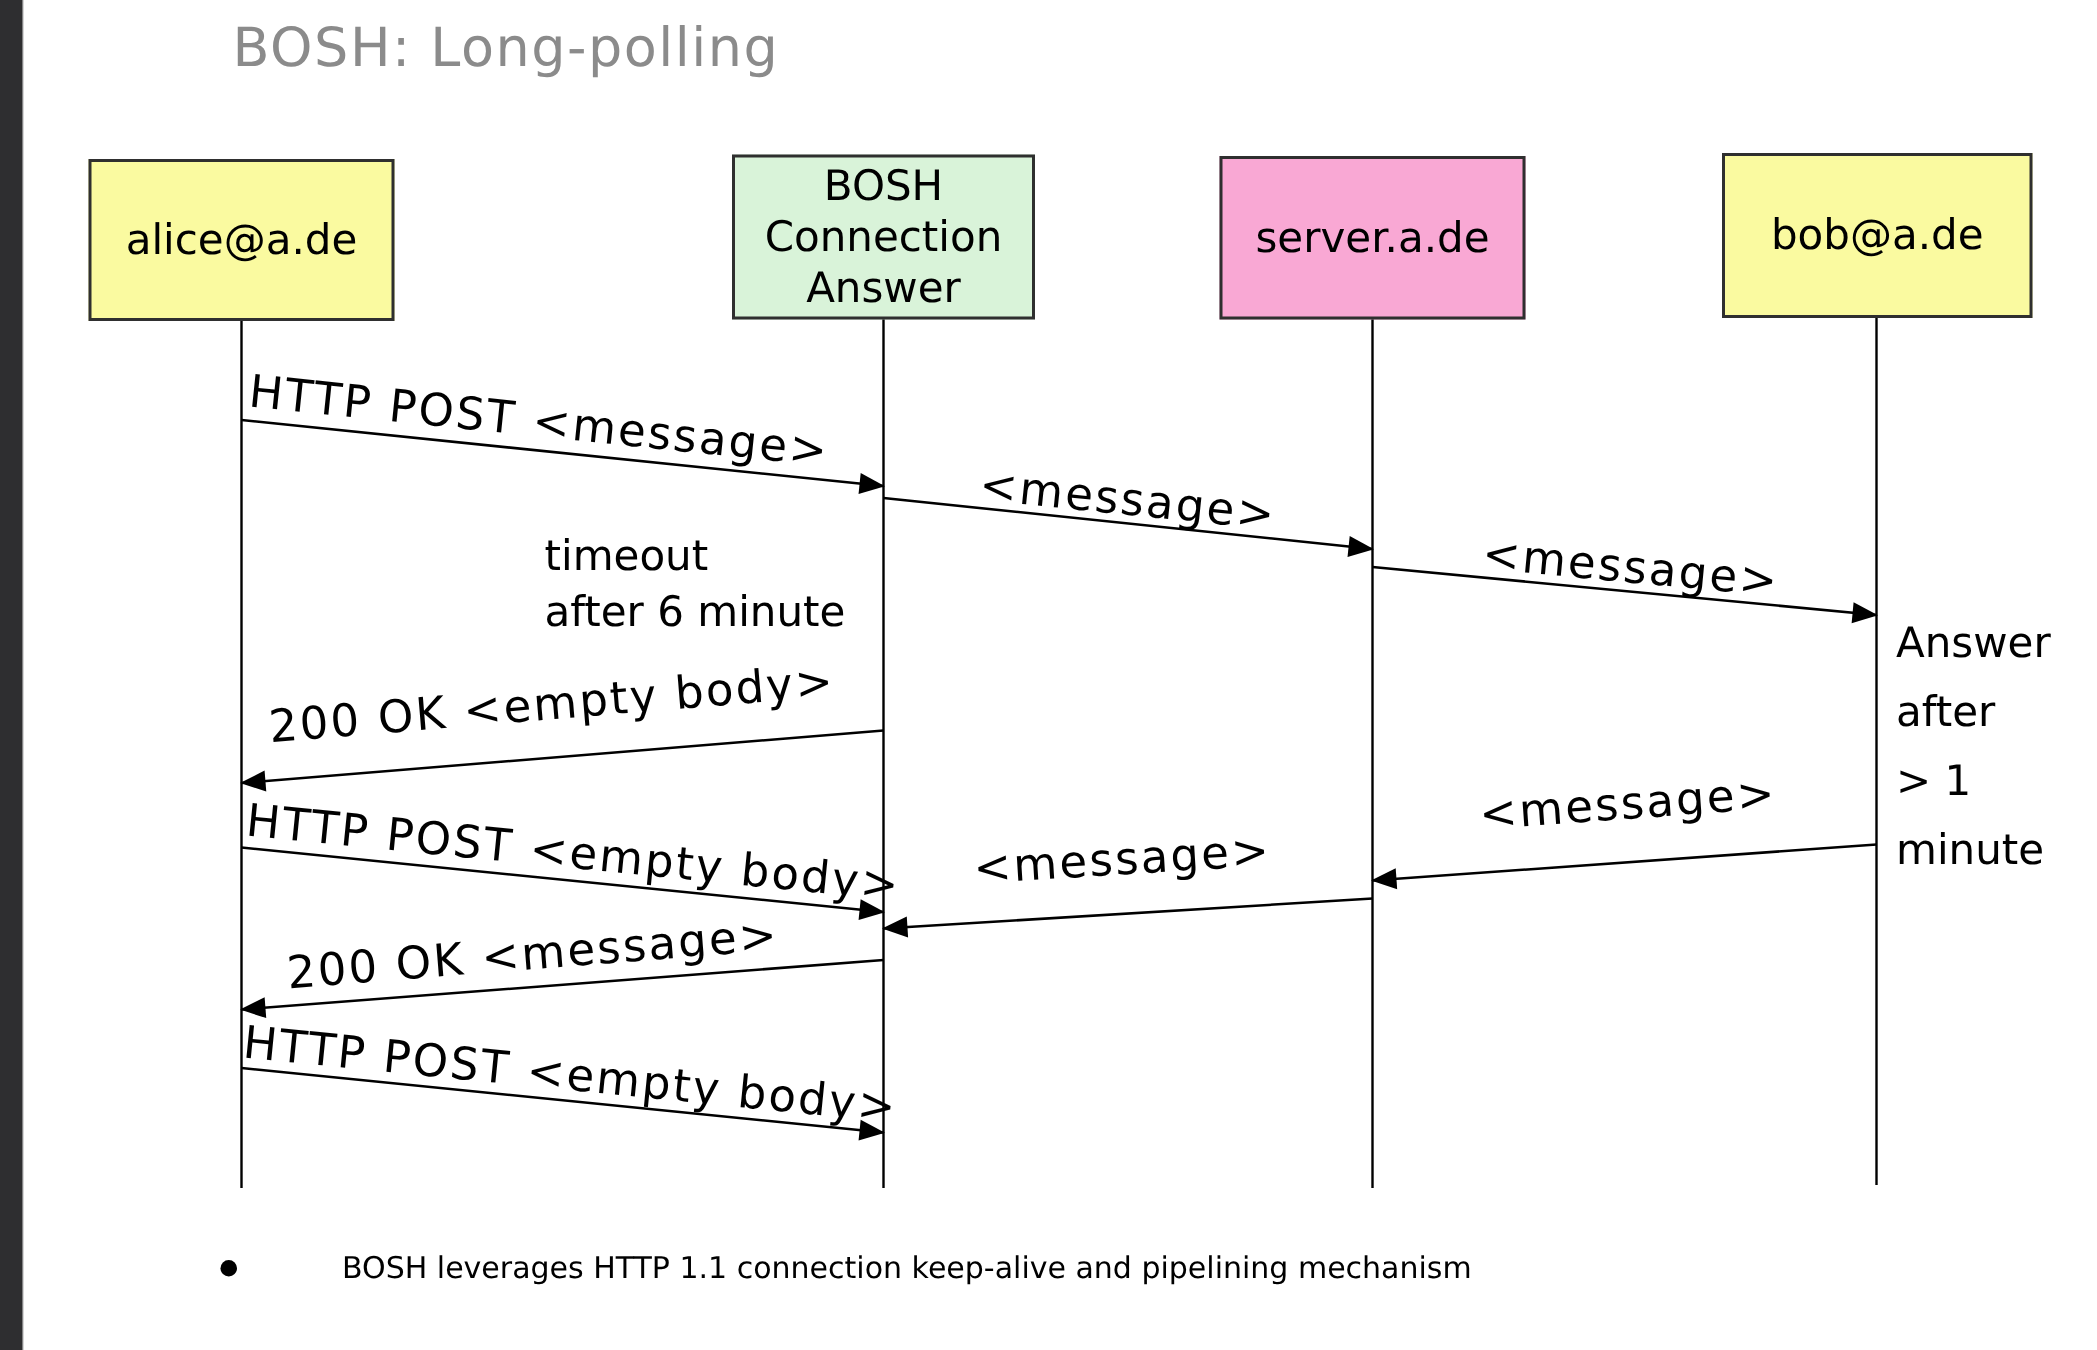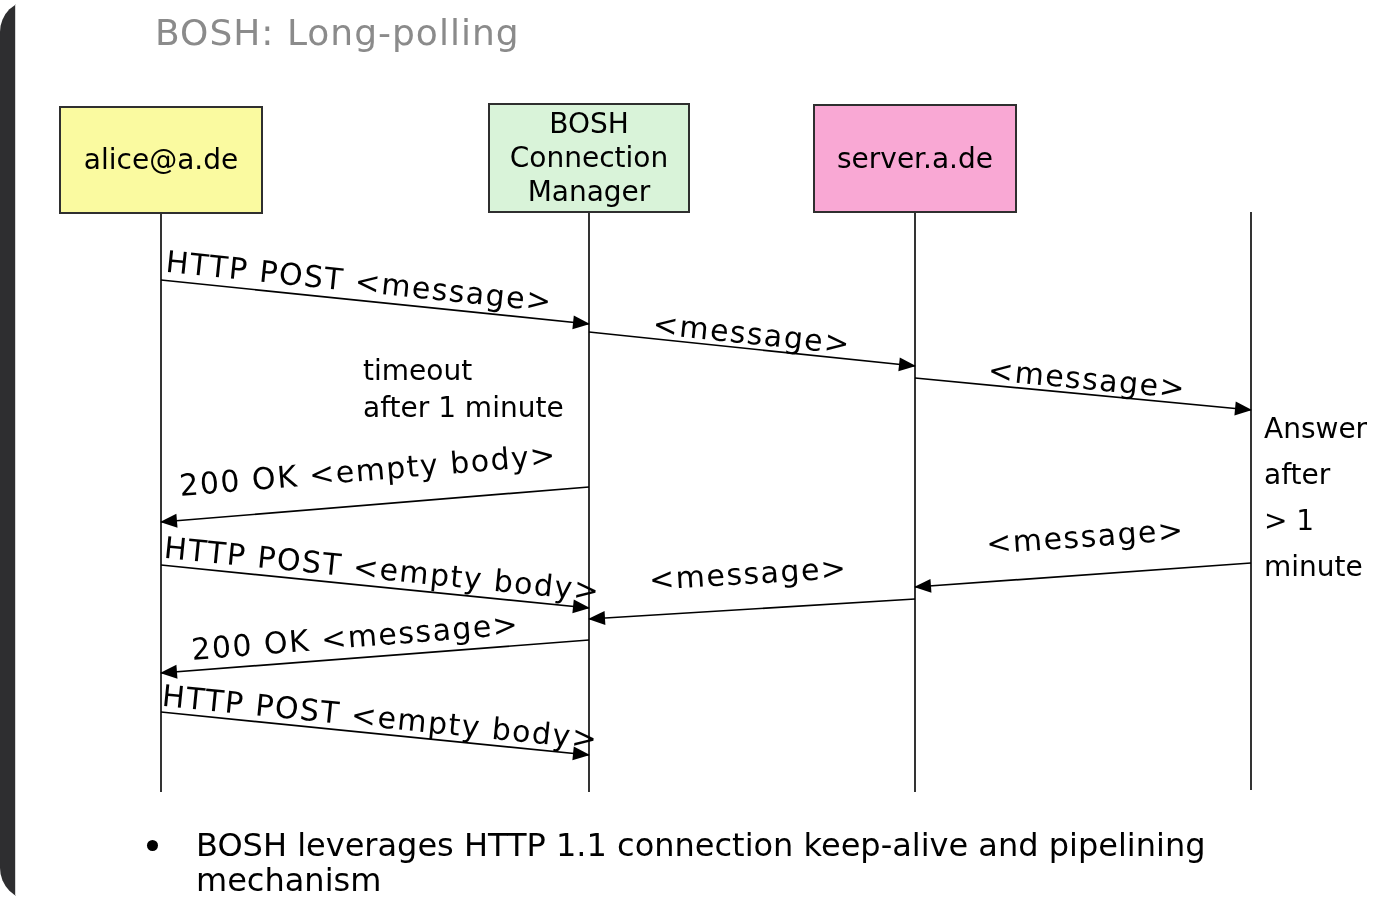--- a/index.html
+++ b/index.html
@@ -4,21 +4,20 @@
 <style>
   html, body { margin: 0; padding: 0; background: #ffffff; }
   .stage {
     position: relative;
     width: 1398px;
     height: 900px;
     overflow: hidden;
     background: #ffffff;
     font-family: "DejaVu Sans", "Liberation Sans", sans-serif;
     color: #000000;
-    border-radius: 32px;
   }
   .edge-bar {
     position: absolute;
     left: 0; top: 0;
     width: 15px; height: 900px;
     background: #2e2e30;
     border-right: 1px solid #d6d6d6;
   }
   .slide-title {
     position: absolute;
@@ -66,45 +65,48 @@
     display: flex;
   }
   .bullet-dot {
     width: 11px; height: 11px;
     border-radius: 50%;
     background: #000;
     margin-top: 12px;
     flex: 0 0 auto;
   }
   .bullet-text {
-    margin-left: 38px;
-    font-size: 32px;
+    margin-left: 70px;
+    font-size: 20px;
     line-height: 35px;
     width: 1080px;
   }
 </style>
 </head>
 <body>
 
 <div class="stage">
 
   <div class="edge-bar"></div>
 
   <div class="slide-title">BOSH: Long-polling</div>
 
   <div class="actor actor-alice" style="background-color: rgb(250, 250, 160);">
     <span>alice@a.de</span>
   </div>
   <div class="actor actor-bosh" style="background-color: rgb(217, 243, 217);">
     <span>BOSH
 Connection
-Manager</span>
+Answer</span>
   </div>
   <div class="actor actor-server" style="background-color: #f9a8d4;">
     <span>server.a.de</span>
+  </div>
+  <div class="actor actor-bob" style="background-color: rgb(250, 250, 160);">
+    <span>bob@a.de</span>
   </div>
 
   <svg class="wires" width="1398" height="900" viewBox="0 0 1398 900">
     <defs>
       <marker id="arr" markerUnits="userSpaceOnUse" markerWidth="20" markerHeight="16" refX="17" refY="8" orient="auto">
         <path d="M1,1 L18,8 L1,15 Z" fill="#000"></path>
       </marker>
     </defs>
 
     <line x1="161" y1="214" x2="161" y2="792" stroke="#000" stroke-width="1.6"></line>
@@ -127,21 +129,21 @@
   <div class="msg-label" style="left:655px; top:306px; transform:rotate(5.9deg);">&lt;message&gt;</div>
   <div class="msg-label" style="left:990px; top:352px; transform:rotate(5.4deg);">&lt;message&gt;</div>
   <div class="msg-label" style="left:178px; top:468px; transform:rotate(-4.7deg);">200 OK &lt;empty body&gt;</div>
   <div class="msg-label" style="left:166px; top:530px; transform:rotate(5.7deg);">HTTP POST &lt;empty body&gt;</div>
   <div class="msg-label" style="left:985px; top:526px; transform:rotate(-4.1deg);">&lt;message&gt;</div>
   <div class="msg-label" style="left:648px; top:562px; transform:rotate(-3.5deg);">&lt;message&gt;</div>
   <div class="msg-label" style="left:190px; top:632px; transform:rotate(-4.5deg);">200 OK &lt;message&gt;</div>
   <div class="msg-label" style="left:164px; top:678px; transform:rotate(5.7deg);">HTTP POST &lt;empty body&gt;</div>
 
   <div class="note note-timeout">timeout
-after 1 minute</div>
+after 6 minute</div>
   <div class="note note-answer">Answer
 after
 &gt; 1
 minute</div>
 
   <div class="bullet-row">
     <div class="bullet-dot"></div>
     <div class="bullet-text">BOSH leverages HTTP 1.1 connection keep-alive and pipelining mechanism</div>
   </div>
 

